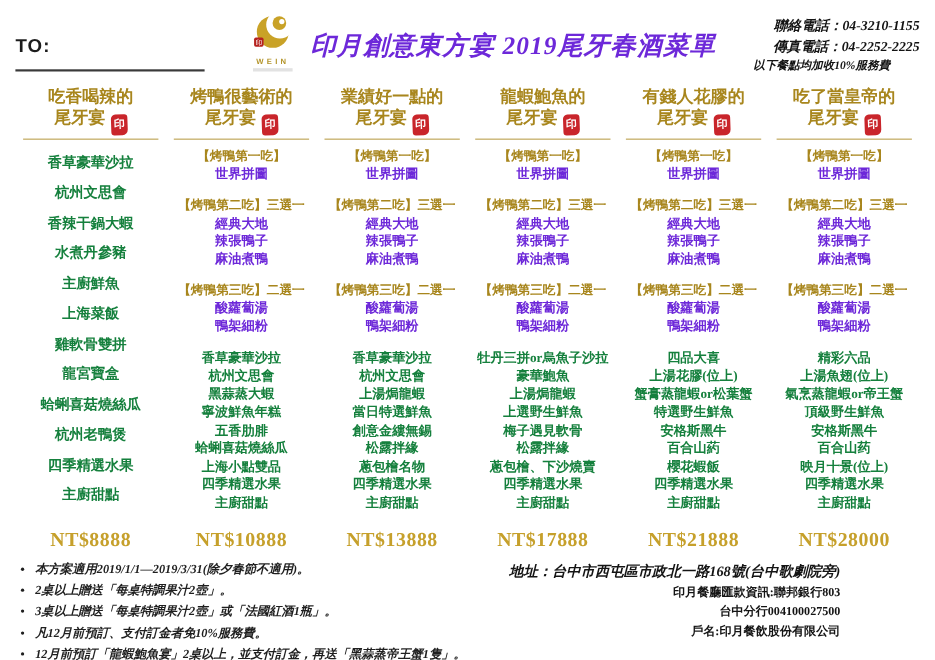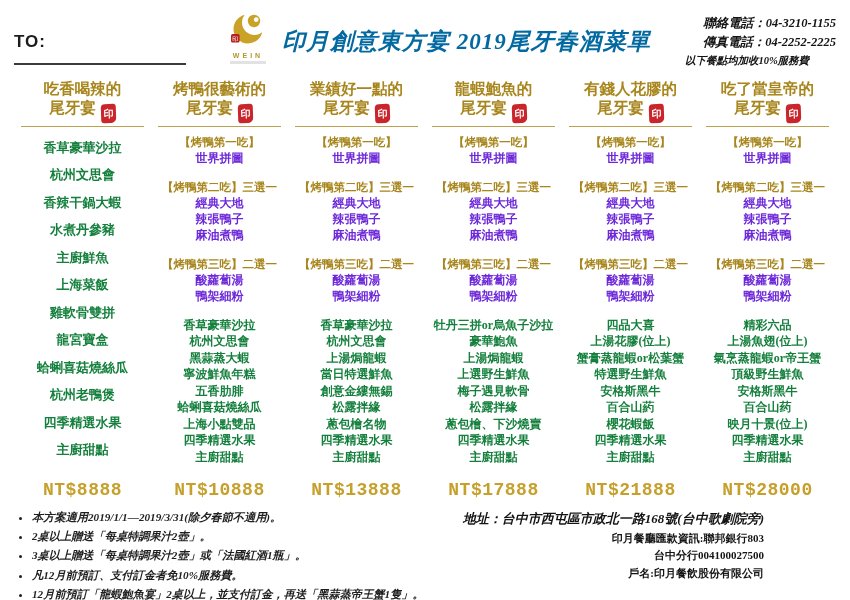--- a/index.html
+++ b/index.html
@@ -10,21 +10,21 @@
   }
   .page{width:850px;height:600px;position:relative;box-sizing:border-box;padding:6px 14px 4px 14px;}
 
   
   .top{display:flex;align-items:flex-start;}
   .to-block{width:172px;margin-top:26px;border-bottom:2px solid #3a3a3a;padding-bottom:11px;flex:none;}
   .to-label{font-family:"Liberation Sans","DejaVu Sans",sans-serif;font-weight:bold;font-size:17px;color:#1c1c1c;letter-spacing:1px;}
   .logo{flex:none;width:56px;margin-left:34px;margin-top:2px;text-align:center;line-height:1;}
   .logo-word{font-family:"Liberation Sans","DejaVu Sans",sans-serif;font-size:7px;letter-spacing:3px;color:#b4952c;font-weight:bold;margin-top:1px;}
   .logo-tag{width:36px;height:3px;background:#e2e2e2;margin:2px auto 0 auto;}
-  .title{flex:1;margin:20px 0 0 6px;font-size:23px;font-weight:bold;font-style:italic;color:#0369a1;white-space:nowrap;letter-spacing:1px;}
+  .title{flex:1;margin:20px 0 0 6px;font-size:23px;font-weight:bold;font-style:italic;color:#6d28d9;white-space:nowrap;letter-spacing:1px;}
   .contact{flex:none;width:178px;margin-top:8px;text-align:right;font-weight:bold;font-style:italic;color:#141414;}
   .contact .cline{font-size:12.5px;line-height:1.55;white-space:nowrap;}
   .contact .svc{font-size:10.5px;line-height:1.5;text-align:center;}
 
   
   .cols{display:flex;margin-top:10px;}
   .col{flex:1;min-width:0;text-align:center;padding:0 2px;}
   .col-header{color:#a8861d;font-weight:bold;font-size:15.5px;line-height:1.25;}
   .h2line{position:relative;display:block;}
   .seal{
@@ -33,21 +33,21 @@
     font-size:10px;line-height:19px;font-weight:bold;transform:rotate(-2deg);
   }
   .rule{border-bottom:1px solid #bba04e;margin:3px 5px 7px 5px;}
   .col-body{height:334px;overflow:hidden;}
   .sec{margin-bottom:13px;}
   .sec-label{color:#a8861d;font-weight:bold;font-size:11.5px;line-height:16px;white-space:nowrap;}
   .sec-item{color:#6d28d9;font-weight:bold;font-size:12px;line-height:16px;white-space:nowrap;}
   .dish{color:#15803d;font-weight:bold;font-size:12px;line-height:16.5px;white-space:nowrap;}
   .col-spaced .dish{font-size:13px;line-height:27.5px;}
   .price{
-    margin-top:12px;font-family:Liberation Mono, monospace;
+    margin-top:12px;font-family:Liberation Serif, serif;
     font-weight:bold;font-size:18px;color:#c6a02b;letter-spacing:0.5px;
   }
 
   
   .bottom{display:flex;margin-top:6px;}
   .notes{flex:1.12;margin:2px 0 0 0;padding:0 0 0 18px;list-style:disc;color:#1f1f1f;}
   .notes li{font-size:11.2px;line-height:1.72;font-weight:bold;font-style:italic;white-space:nowrap;}
   .right-info{flex:1;padding-top:4px;text-align:right;color:#141414;}
   .addr{font-size:13px;font-weight:bold;font-style:italic;padding-right:72px;white-space:nowrap;}
   .bank{margin-top:2px;padding-right:72px;font-size:11px;font-weight:bold;line-height:1.6;}

